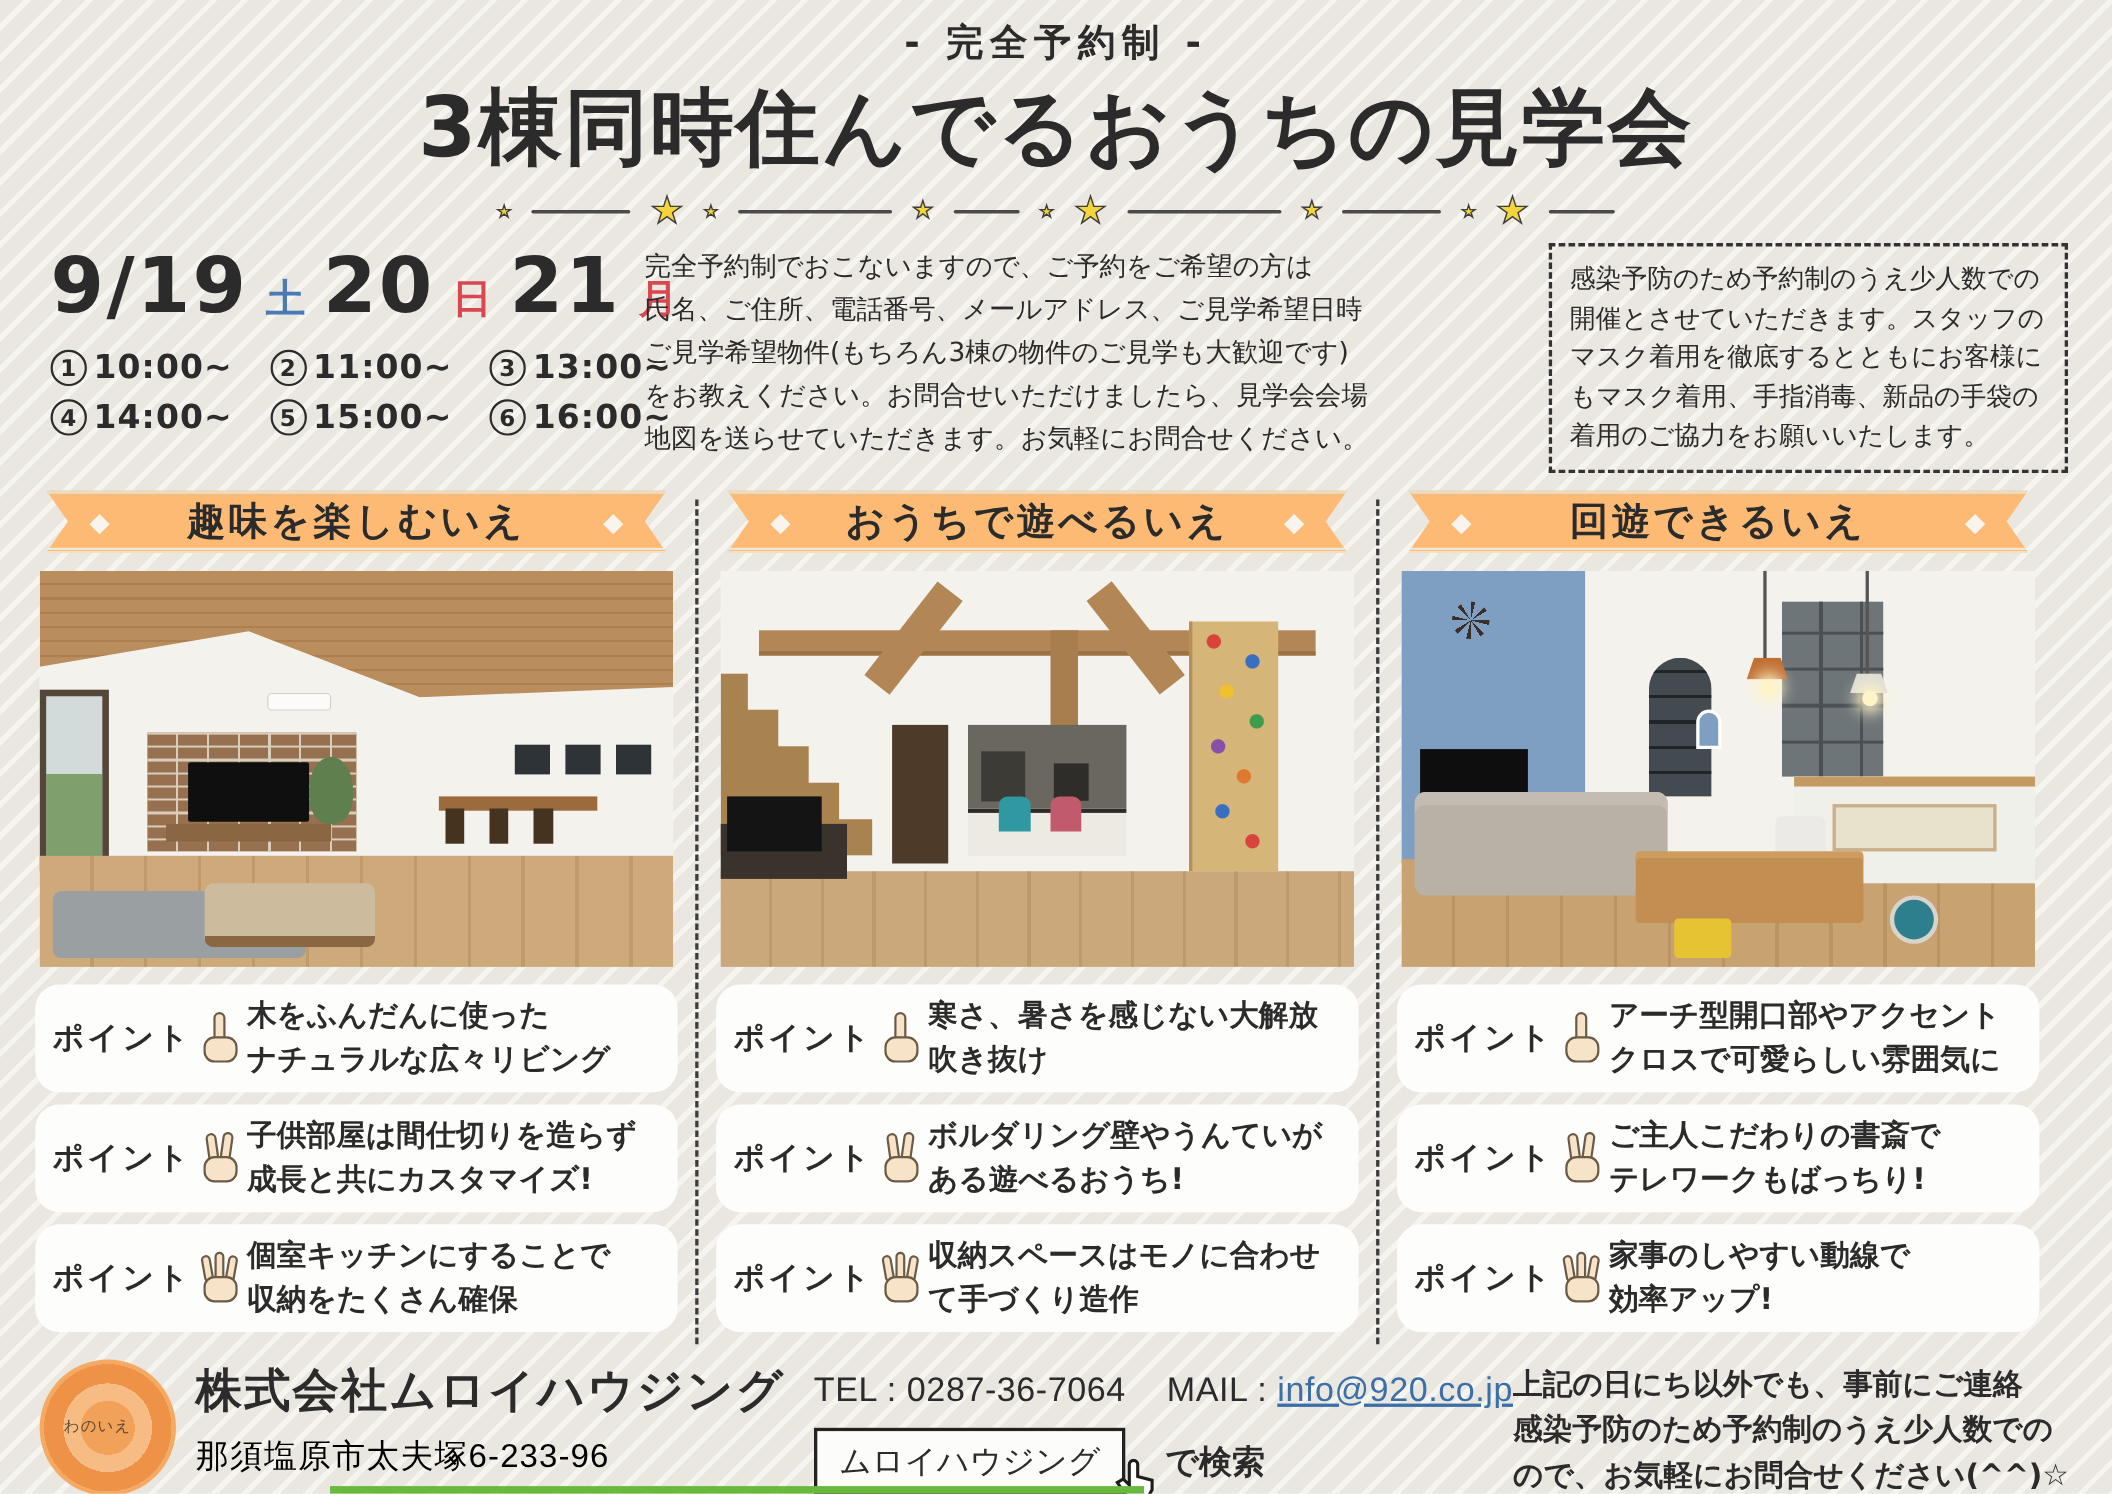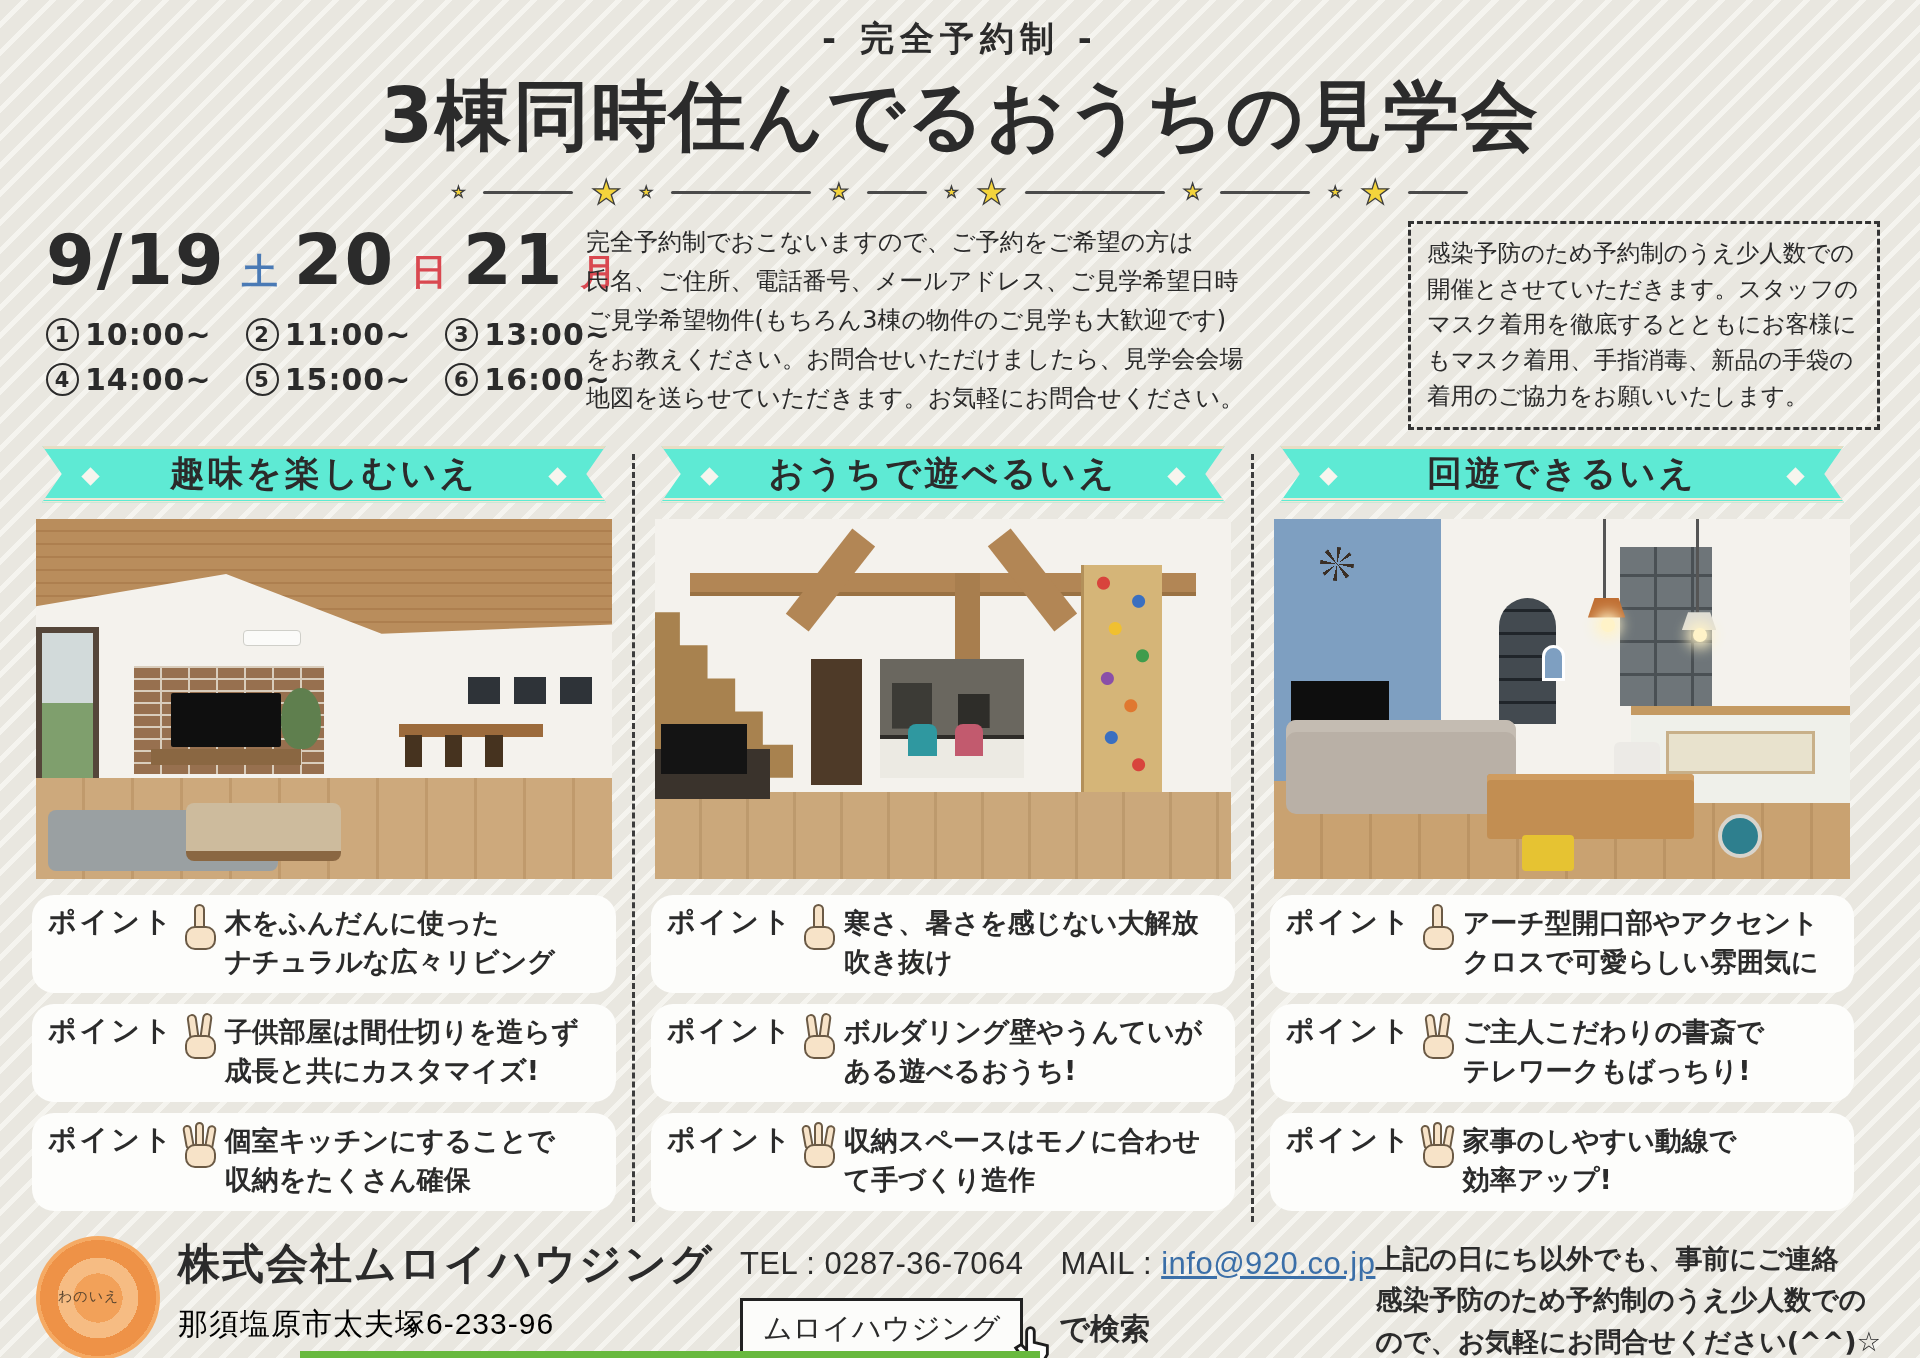--- a/index.html
+++ b/index.html
@@ -34,32 +34,32 @@
           align-items: center; justify-content: center; font-size: 21px; font-weight: 700; margin-right: 6px; flex: none; }
   .dates-block { width: 540px; flex: none; }
   .intro-block { width: 590px; flex: none; font-size: 24px; line-height: 1.62; margin-top: 4px; }
   .intro-block span { display: block; white-space: nowrap; }
   .notice-box { margin-left: auto; width: 472px; border: 3px dashed #333; padding: 12px 16px; font-size: 23.5px; line-height: 1.52; margin-top: 2px; background: transparent; }
   .notice-box span { display: block; white-space: nowrap; }
   
   .houses-row { display: flex; padding: 0 28px; margin-top: 16px; }
   .house-col { width: 592px; flex: none; }
   .col-sep { border-left: 3px dashed #3c3c3c; margin: 8px 12px 0; }
-  .banner { position: relative; margin: 0 14px 16px; height: 57px; background: #5eead4;
+  .banner { position: relative; margin: 0 14px 16px; height: 57px; background: #fdba74;
             clip-path: polygon(0 0, 100% 0, 96.5% 50%, 100% 100%, 0 100%, 3.5% 50%);
             display: flex; align-items: center; justify-content: center;
             border-top: 3px solid #e7ddc4; border-bottom: 5px double #efe8d6; }
   .banner-title { font-size: 35px; font-weight: 700; letter-spacing: 3px; white-space: nowrap; }
   .diamond { position: absolute; width: 13px; height: 13px; background: #f7f5ee; transform: rotate(45deg); top: 21px; }
   .diamond.dl { left: 42px; } .diamond.dr { right: 42px; }
   .photo { position: relative; height: 360px; margin: 0 8px; overflow: hidden; background: #f4f2ed; }
   .photo > div { position: absolute; }
   .points { margin: 16px 4px 0; }
   .point-box { background: #fdfdfb; border-radius: 22px; min-height: 98px; padding: 8px 16px;
-               display: flex; align-items: flex-start; gap: 4px; margin-bottom: 11px; }
+               display: flex; align-items: center; gap: 4px; margin-bottom: 11px; }
   .point-label { font-size: 28px; font-weight: 600; letter-spacing: 3px; white-space: nowrap; }
   .hand { flex: none; }
   .point-text { font-size: 27px; font-weight: 600; line-height: 1.45; white-space: pre-line; }
   
   .p1-ceiling { left:0; top:0; width:100%; height:32%;
       background: repeating-linear-gradient(0deg, #b98d5c 0 11px, #ad7f4f 11px 13px);
       clip-path: polygon(0 0,100% 0,100% 92%,60% 100%,33% 48%,0 76%); }
   .p1-wall { left:0; top:20%; width:100%; height:52%; background:#f2efe9; z-index:-1; }
   .p1-door { left:0; top:30%; width:11%; height:46%; border:6px solid #55463a;
       background: linear-gradient(#d2dada 0 46%, #7f9f6d 46% 100%); }

